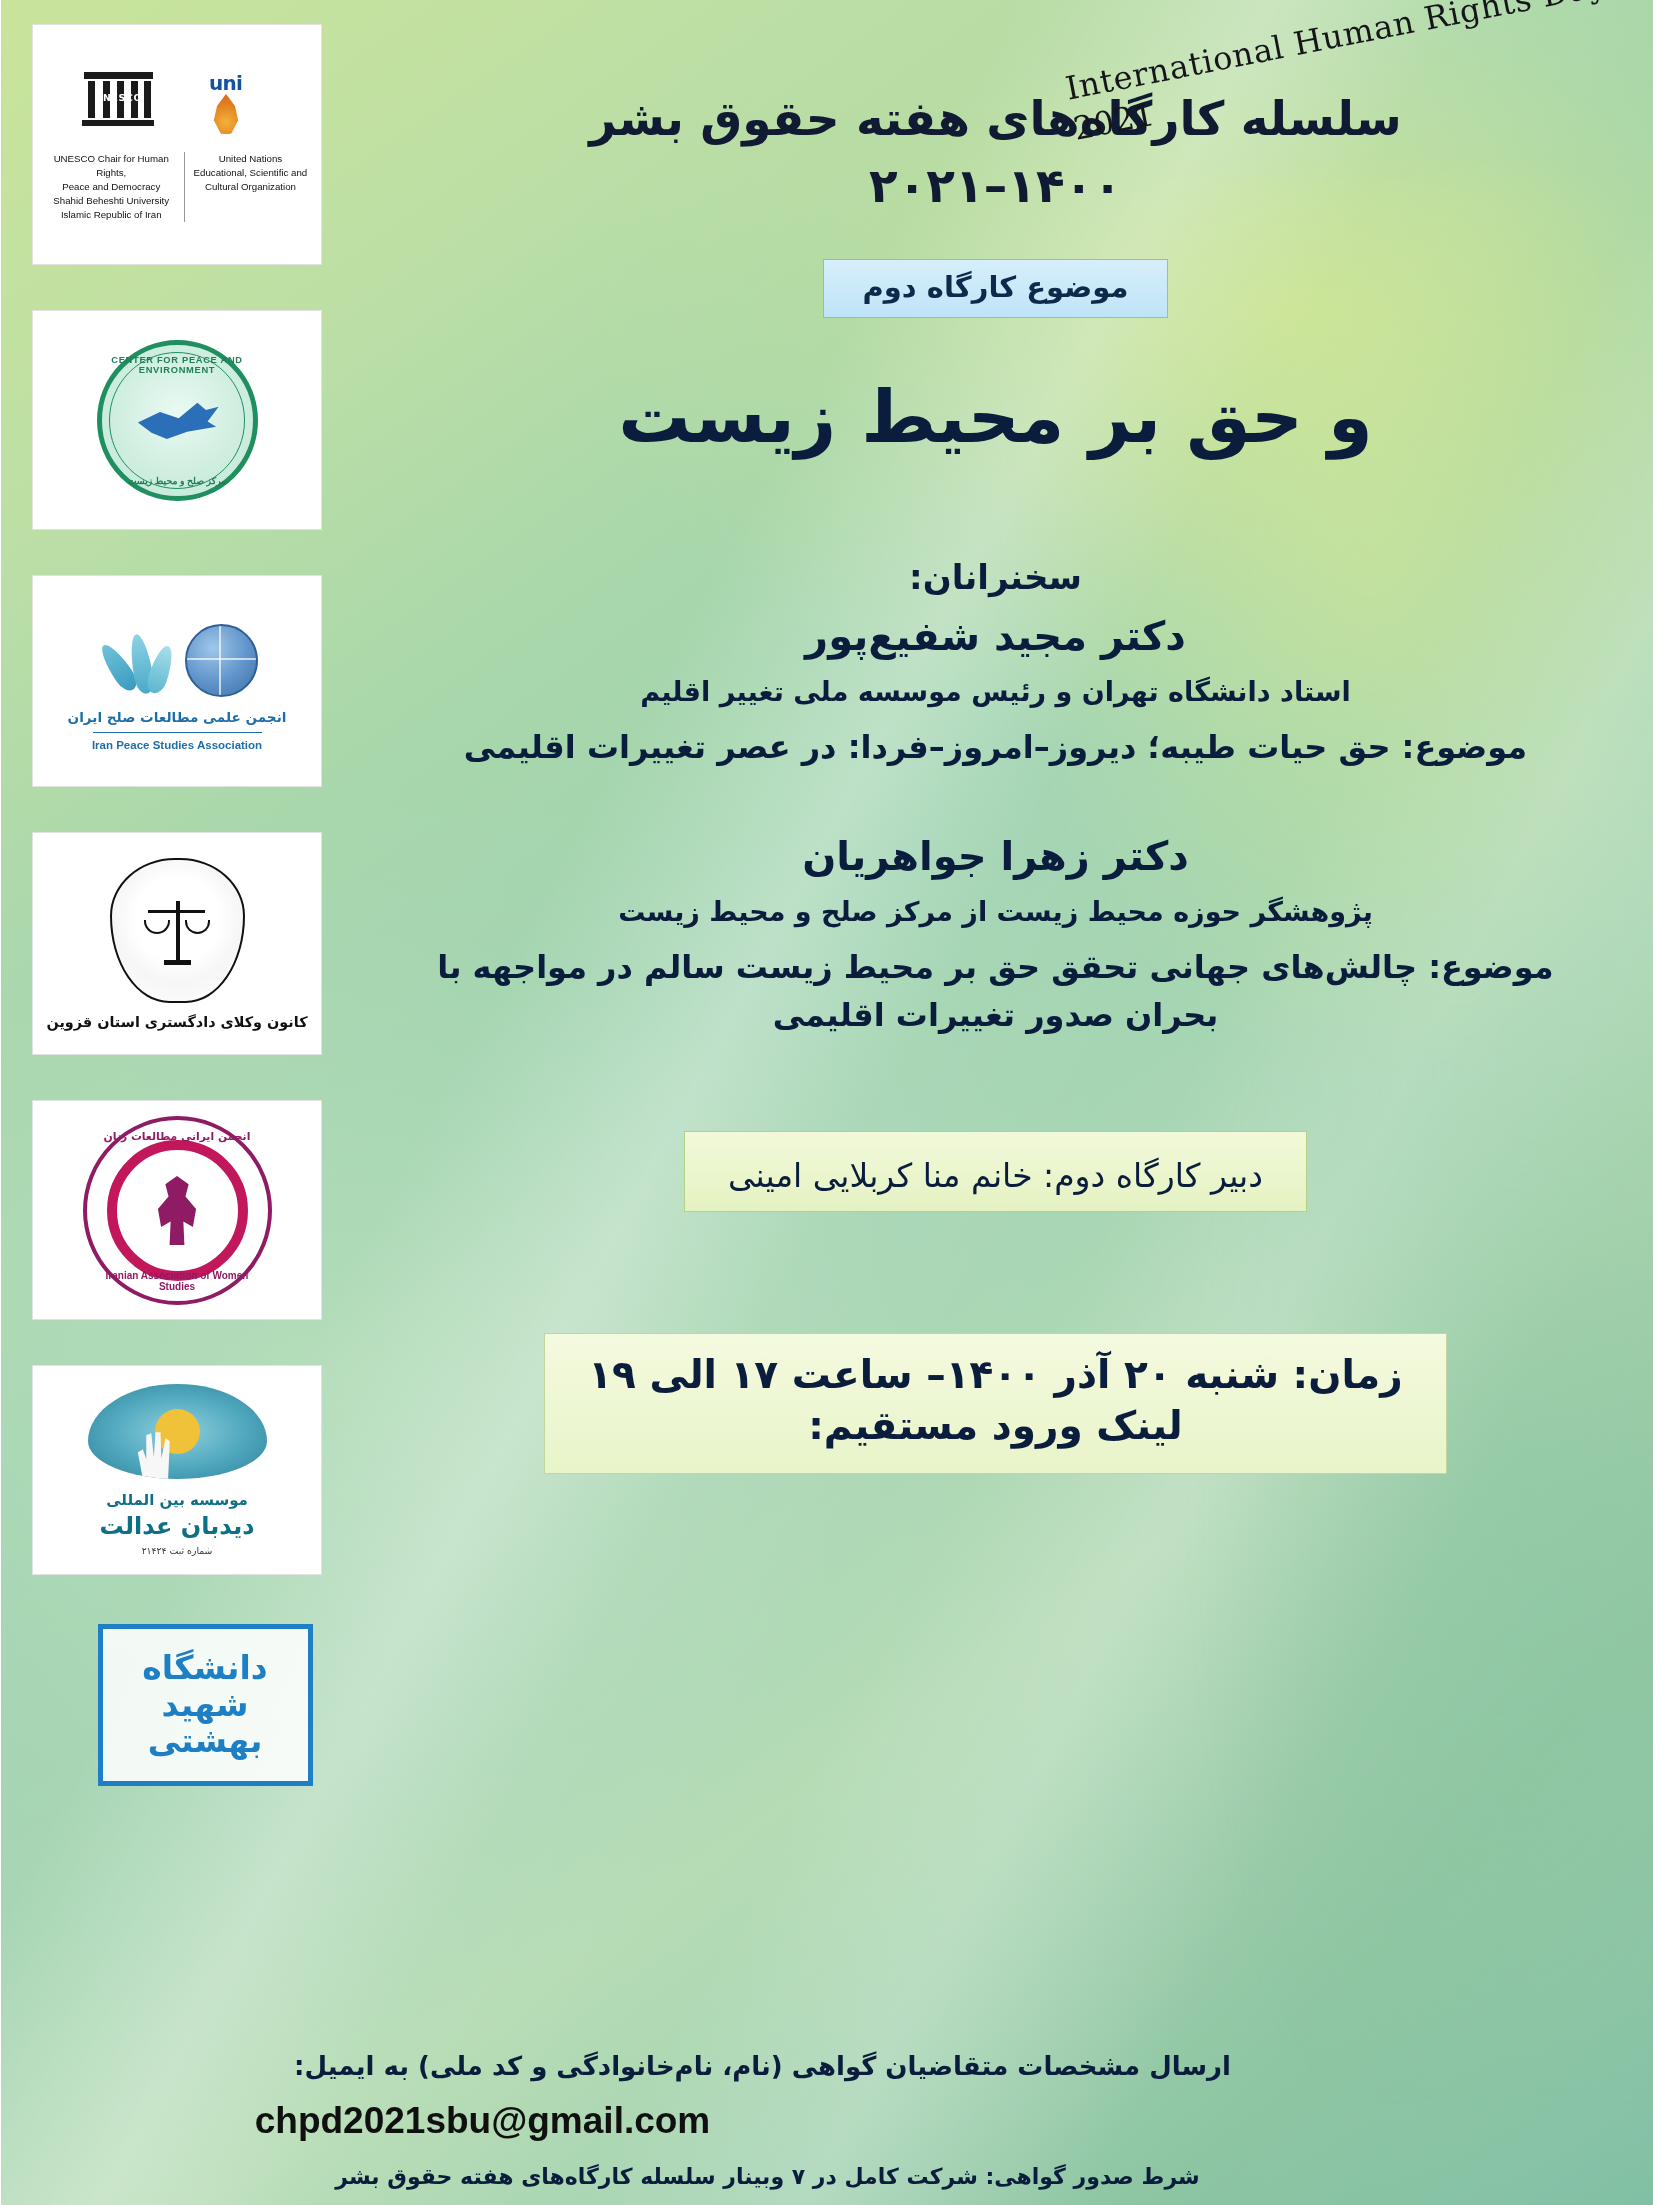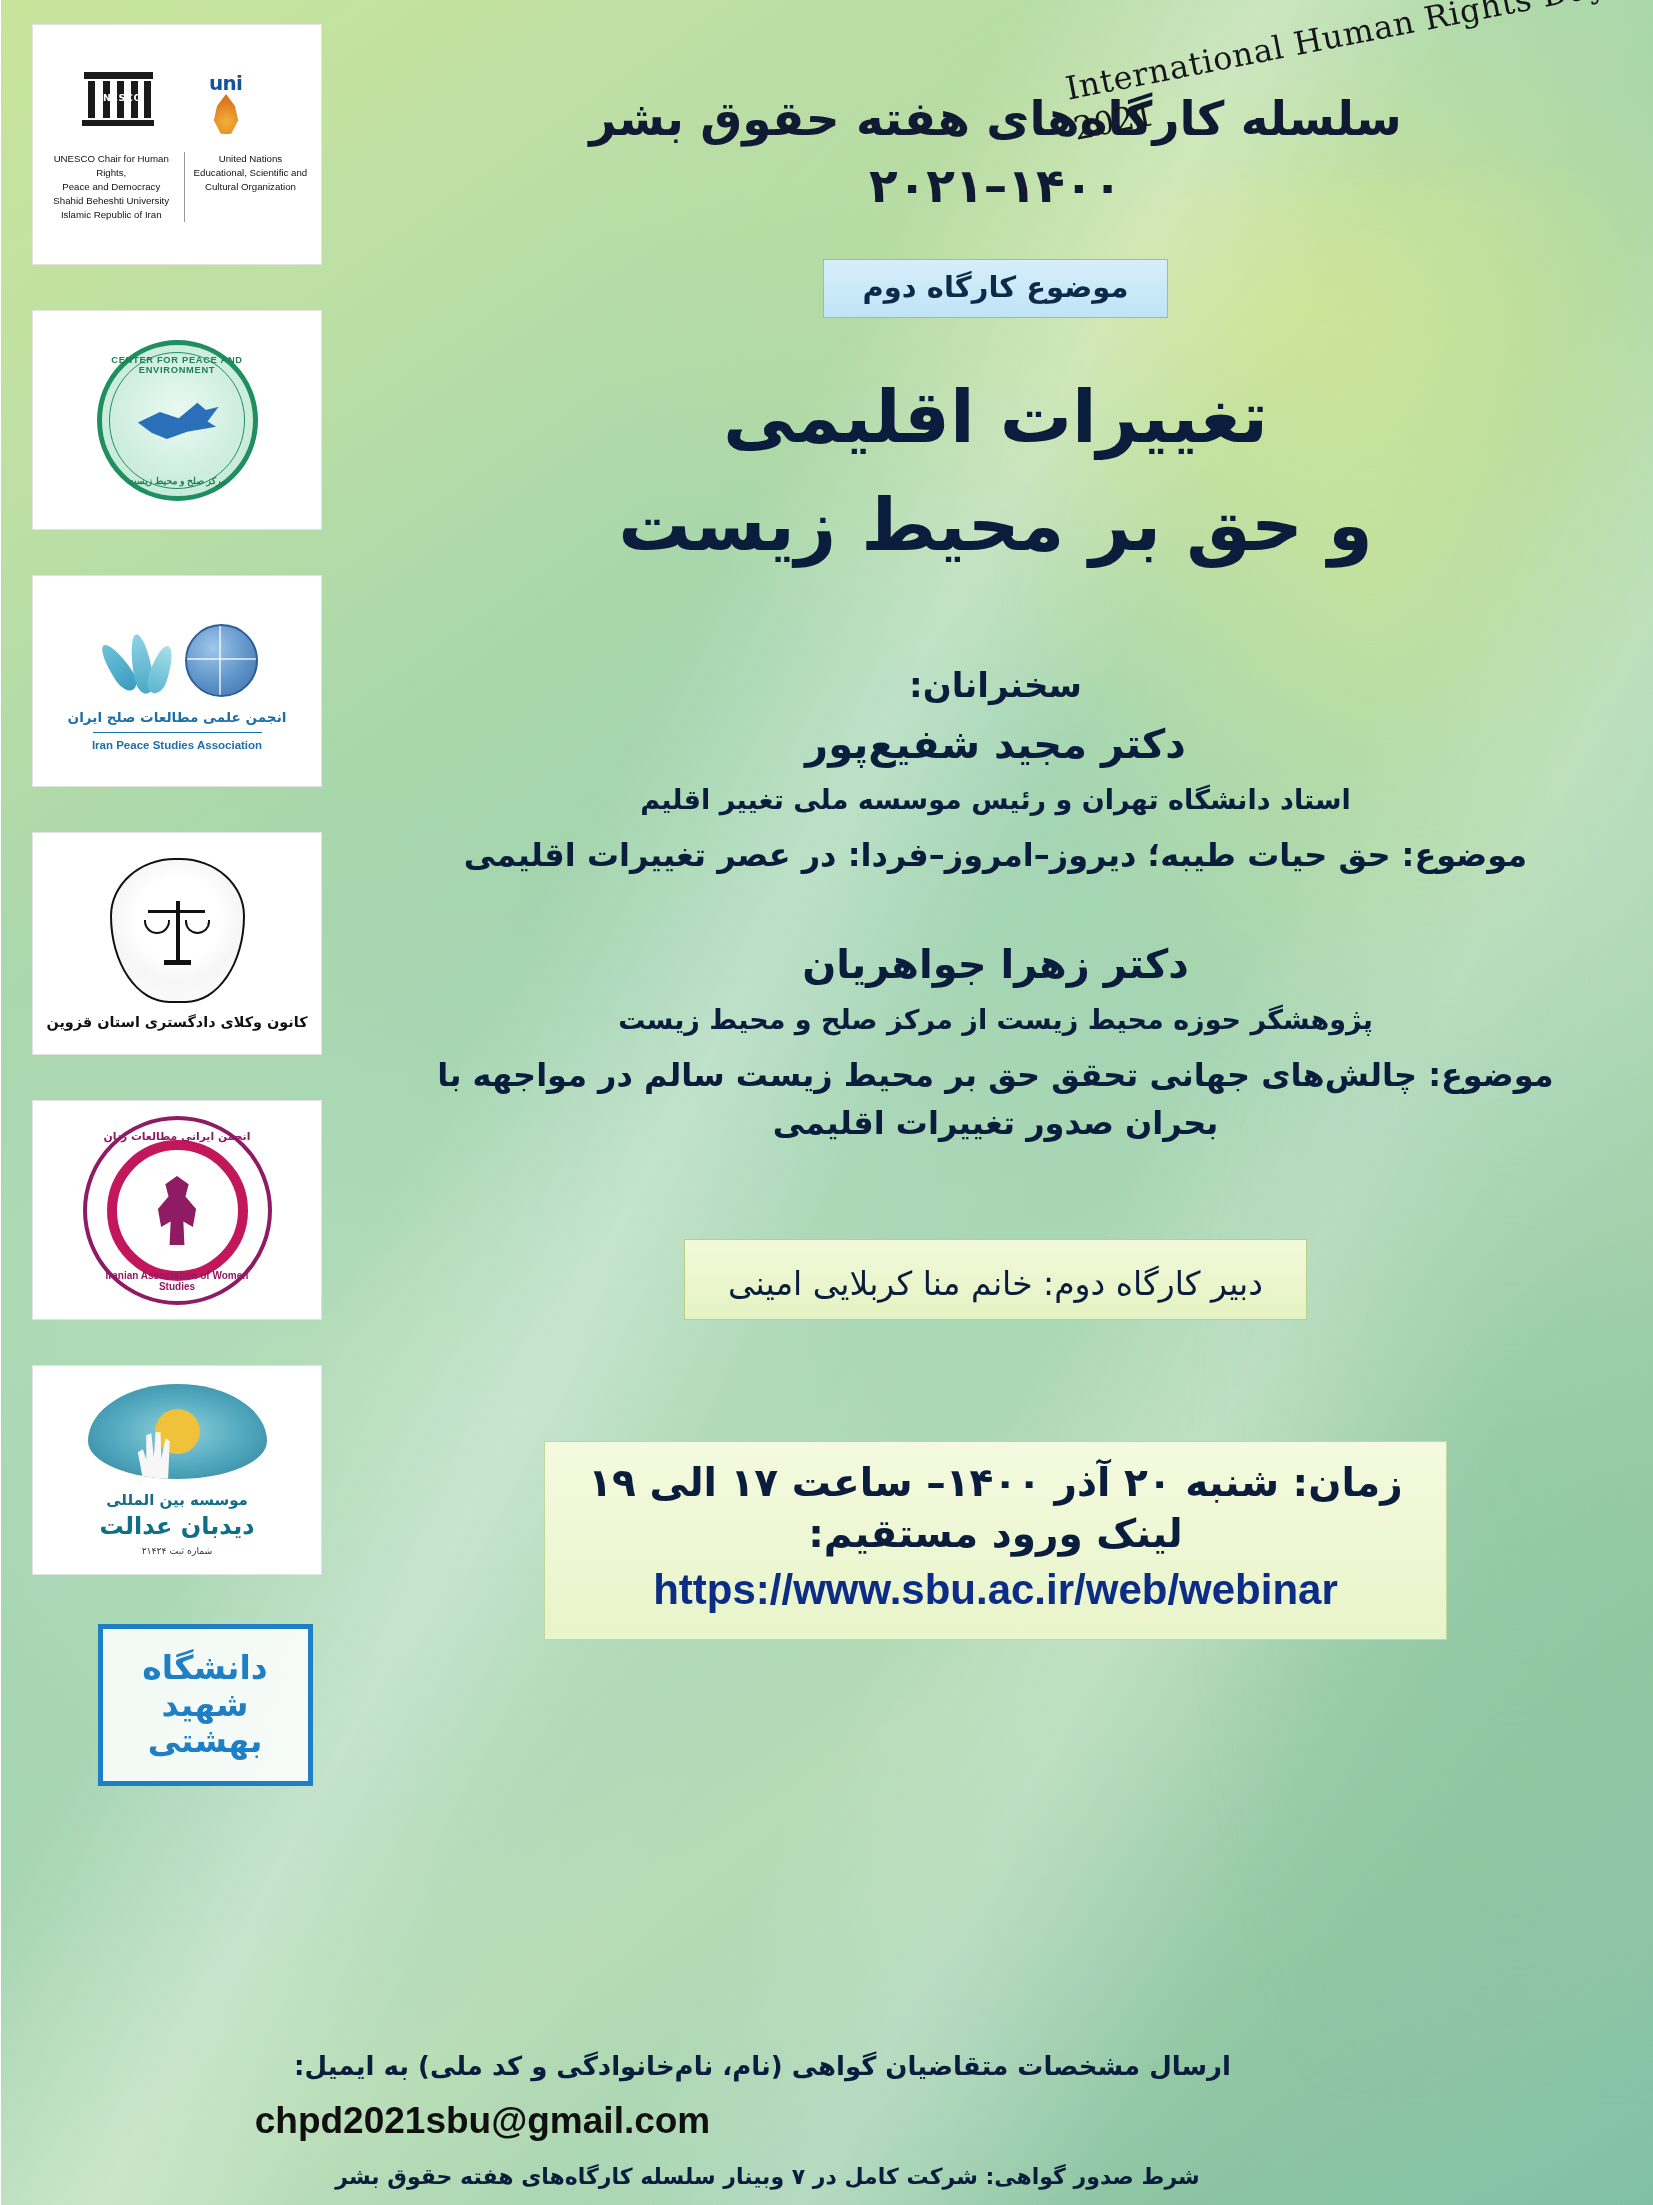--- a/index.html
+++ b/index.html
@@ -464,21 +464,20 @@
   <div id="main-col">
 
     <div class="series-title">
       <div>سلسله کارگاه‌های هفته حقوق بشر</div>
       <div>۱۴۰۰–۲۰۲۱</div>
     </div>
 
     <div class="chip">موضوع کارگاه دوم</div>
 
     <div class="topic">
-      <div>تغییرات اقلیمی</div>
       <div>و حق بر محیط زیست</div>
     </div>
 
     <div class="speakers-label">سخنرانان:</div>
 
     <div class="speaker-block">
       <div class="speaker-name">دکتر مجید شفیع‌پور</div>
       <div class="speaker-affil">استاد دانشگاه تهران و رئیس موسسه ملی تغییر اقلیم</div>
       <div class="speaker-subject">موضوع: حق حیات طیبه؛ دیروز–امروز–فردا: در عصر تغییرات اقلیمی</div>
     </div>
@@ -487,21 +486,20 @@
       <div class="speaker-name">دکتر زهرا جواهریان</div>
       <div class="speaker-affil">پژوهشگر حوزه محیط زیست از مرکز صلح و محیط زیست</div>
       <div class="speaker-subject">موضوع: چالش‌های جهانی تحقق حق بر محیط زیست سالم در مواجهه با بحران صدور تغییرات اقلیمی</div>
     </div>
 
     <div class="secretary">دبیر کارگاه دوم: خانم منا کربلایی امینی</div>
 
     <div class="details-box">
       <div class="details-time">زمان: شنبه ۲۰ آذر ۱۴۰۰– ساعت ۱۷ الی ۱۹</div>
       <div class="details-link-label">لینک ورود مستقیم:</div>
-      <div class="details-url">https://www.sbu.ac.ir/web/webinar</div>
     </div>
 
   </div>
 
   <div id="footer">
     <div class="footer-line1">ارسال مشخصات متقاضیان گواهی (نام، نام‌خانوادگی و کد ملی) به ایمیل:</div>
     <div class="footer-email">chpd2021sbu@gmail.com</div>
     <div class="footer-line2">شرط صدور گواهی: شرکت کامل در ۷ وبینار سلسله کارگاه‌های هفته حقوق بشر</div>
   </div>
 

